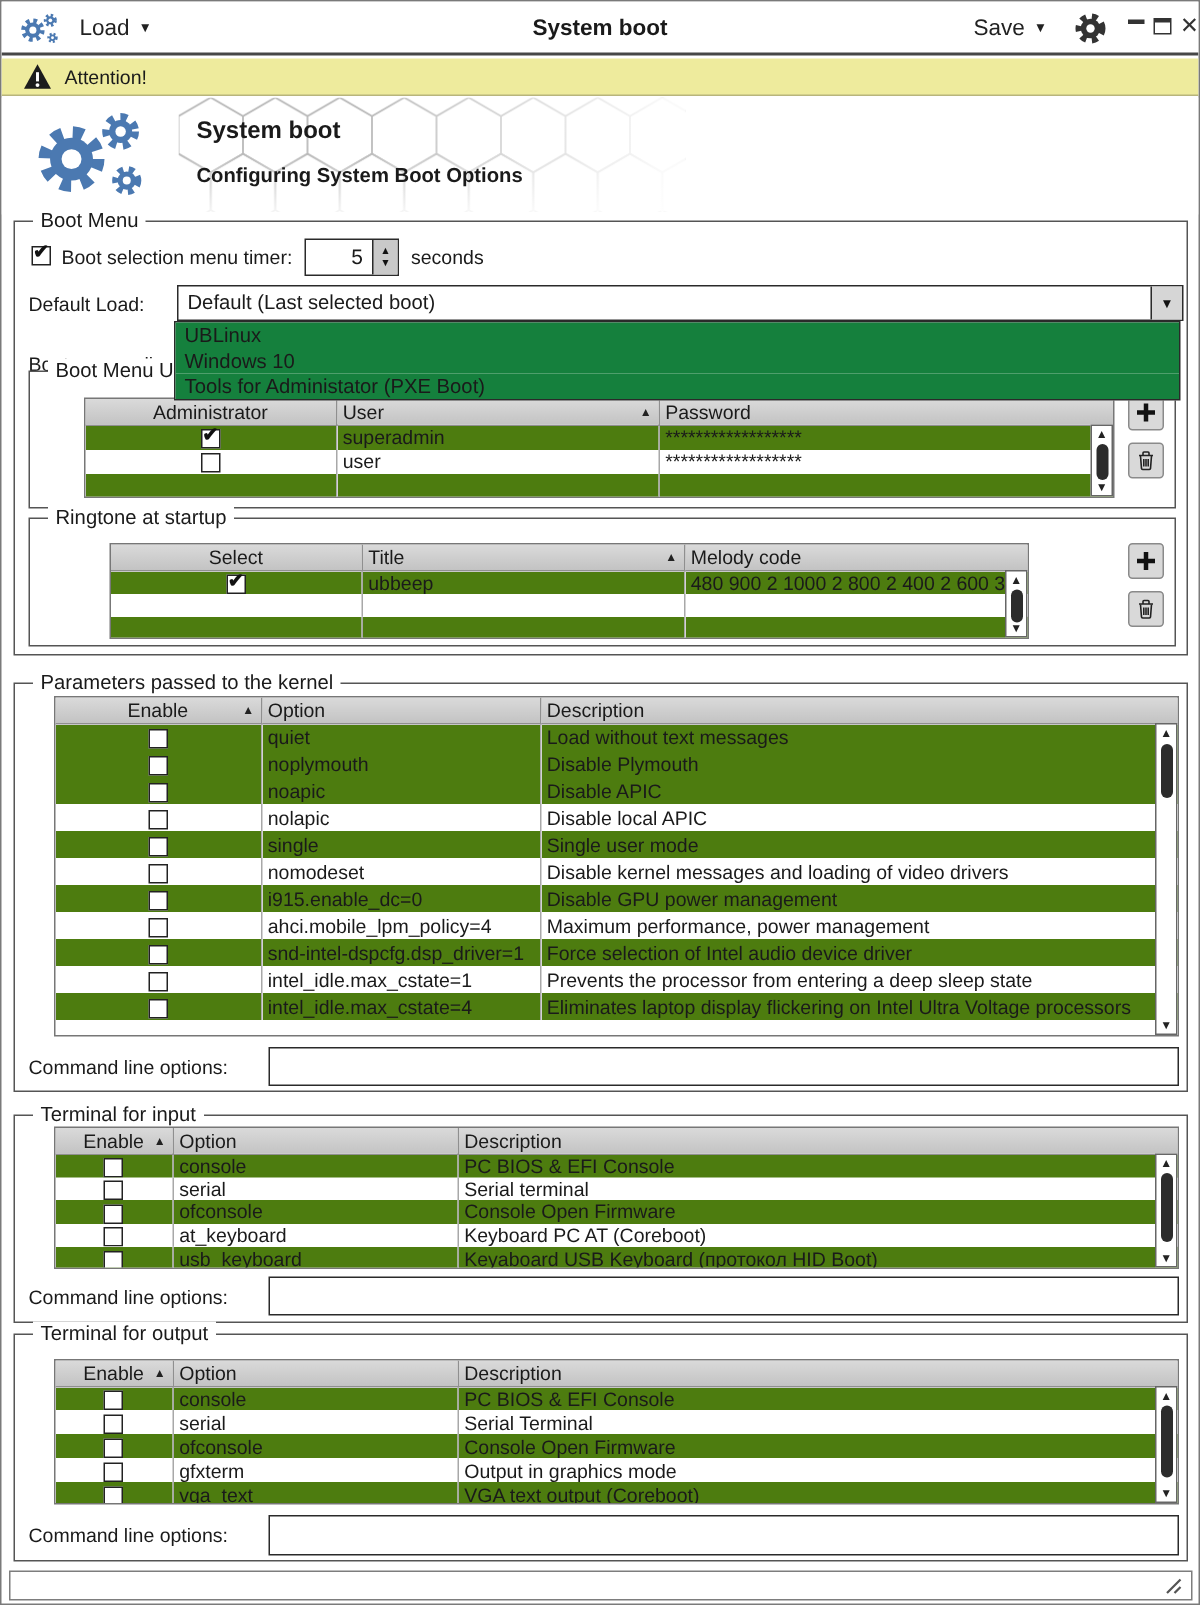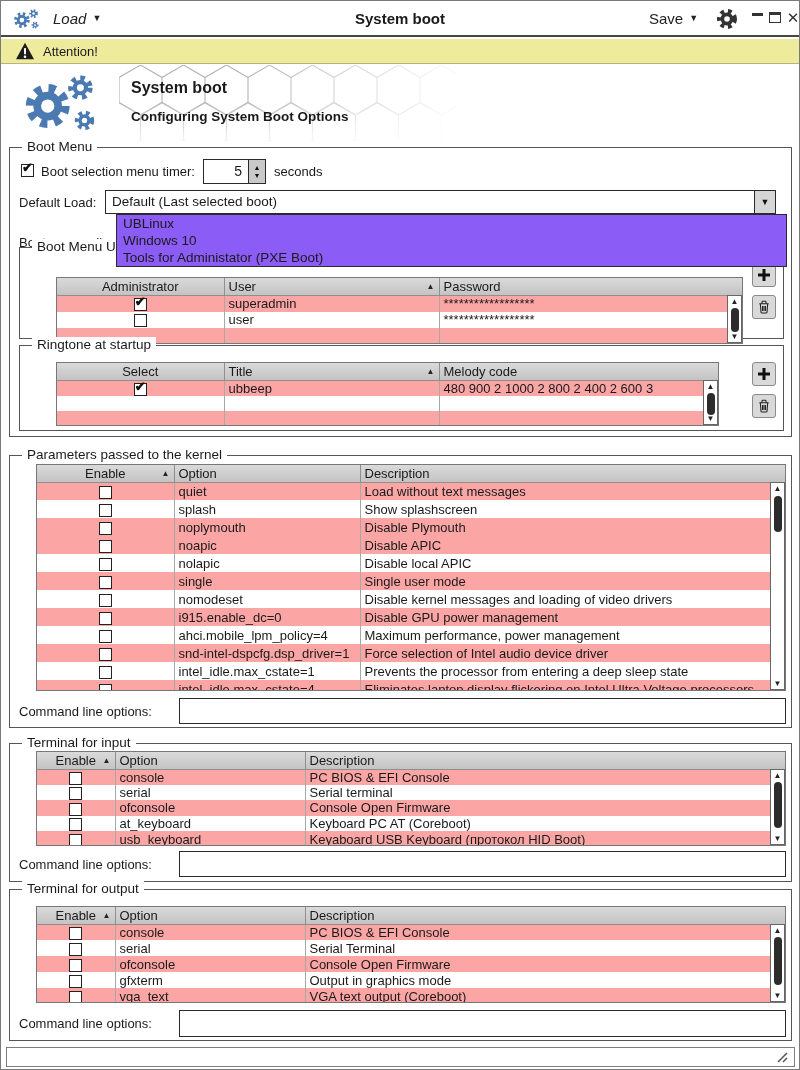--- a/index.html
+++ b/index.html
@@ -9,21 +9,21 @@
     font-family:"Liberation Sans", sans-serif; color:#1a1a1a;
     border:1px solid #7a7a7a; background:#fff;
   }
   
   .titlebar { position:absolute; left:0; top:0; width:100%; height:36px;
     border-bottom:2px solid #474747; background:#fff; }
   .appicon { position:absolute; left:10px; top:4px; }
   .menubtn { position:absolute; top:0; height:34px; display:flex; align-items:center; gap:6px;
     font-size:15px; color:#222; cursor:default; }
   .menubtn .arr { font-size:9px; color:#222; }
-  #load-menu { left:52px;font-style:italic; }
+  #load-menu { left:52px; }
   #save-menu { left:648px; }
   .wtitle { position:absolute; left:0; right:0; top:0; height:34px; display:flex;
     align-items:center; justify-content:center; font-size:15px; font-weight:bold; }
   .gearbtn { position:absolute; left:714px; top:7px; width:24px; height:22px; }
   .winbtn { position:absolute; top:8px; width:16px; height:16px; display:flex;
     align-items:center; justify-content:center; }
   #btn-min { left:748px; } #btn-max { left:766px; } #btn-close { left:784px; }
   .minbar { width:11px; height:3px; background:#333; margin-top:-6px; }
   .maxbox { width:12px; height:11px; border:1.5px solid #333; border-top:3.5px solid #333; }
   .closex { font-size:15px; color:#333; line-height:1; }
@@ -57,34 +57,34 @@
   .spinval { width:44px; text-align:right; padding:3px 6px 0 0; font-size:14px; }
   .spinbtns { width:17px; background:#c9c9c9; border-left:1.5px solid #2a2a2a; display:flex;
     flex-direction:column; align-items:center; justify-content:center; }
   .spinbtns span { font-size:7px; line-height:8px; color:#111; }
   
   .combo { position:absolute; display:flex; border:1.5px solid #2a2a2a; background:#fff; height:24px; }
   .comboval { flex:1; font-size:13.5px; padding:3px 0 0 6px; overflow:hidden; white-space:nowrap; }
   .combobtn { width:21px; background:#d6d6d6; border-left:1.5px solid #2a2a2a; display:flex;
     align-items:center; justify-content:center; font-size:9px; color:#111; }
   .ddlist { position:absolute; border:1px solid #2a2a2a; background:#fff; z-index:50; }
-  .dditem { height:17px; font-size:13.5px; padding:1px 0 0 6px; white-space:nowrap; background:#8b5cf6; }
+  .dditem { height:17px; font-size:13.5px; padding:1px 0 0 6px; white-space:nowrap; background:#15803d; }
   
   .tblwrap { position:absolute; border:1px solid #777; overflow:hidden; background:#fff; }
   table.tbl { border-collapse:collapse; table-layout:fixed; width:100%; }
   .tbl th { background:linear-gradient(#dadada,#c3c3c3); font-weight:normal; font-size:13px;
     height:17px; padding:0 4px; text-align:left; border-right:1px solid #8f8f8f;
     border-bottom:1px solid #8f8f8f; position:relative; white-space:nowrap; overflow:hidden; }
   .tbl th:last-child { border-right:none; }
   .tbl th.c, .tbl td.c { text-align:center; }
   .tbl .sort { position:absolute; right:4px; top:4px; font-size:8px; color:#222; }
   .tbl td { font-size:13px; padding:0 4px; border-right:1px solid #a8a8a8; white-space:nowrap;
     overflow:hidden; }
   .tbl td:last-child { border-right:none; }
-  .tbl tr.r0 { background:#fca5a5; } .tbl tr.r1 { background:#fff; }
+  .tbl tr.r0 { background:#4d7c0f; } .tbl tr.r1 { background:#fff; }
   .t-u td { height:16.6px; } .t-r td { height:15.3px; } .t-k td { height:18px; }
   .t-i td { height:15.6px; } .t-o td { height:16px; }
   
   .sbar { position:absolute; top:17px; right:0; bottom:0; width:15px; background:#fff;
     border:1px solid #666; }
   .sarrow { position:absolute; left:0; width:13px; text-align:center; font-size:8px; color:#222; }
   .sarrow.up { top:1px; } .sarrow.dn { bottom:1px; }
   .sthumb { position:absolute; left:2.5px; width:8px; background:#2c2c2c; border-radius:5px; }
   
   .sqbtn { position:absolute; width:24px; height:24px; background:#d9d9d9; border:1px solid #8a8a8a;
@@ -192,33 +192,33 @@
   <span class="spin" style="left:202px;top:158px;">
     <span class="spinval">5</span>
     <span class="spinbtns">
       <span>▲</span>
       <span>▼</span>
     </span>
   </span>
   <span class="lbl" style="left:273px;top:163px;">seconds</span>
 
   <span class="lbl" style="left:18px;top:194px;">Default Load:</span>
-  <span class="combo" style="left:104px;top:189px;width:671px;">
+  <span class="combo" style="left:117px;top:189px;width:671px;">
     <span class="comboval">Default (Last selected boot)</span>
     <span class="combobtn">
         <span>▼</span>
       </span>
   </span>
 
   <span class="lbl" style="left:18px;top:234px;">Boot screen disp</span>
 
   <div class="grp" style="left:18px;top:246px;width:765px;height:92px;">
     <span class="legend">Boot Menu Us</span>
   </div>
-  <div class="tblwrap" style="left:55px;top:276px;width:687px;height:67px;">
+  <div class="tblwrap" style="left:55px;top:264px;width:687px;height:67px;">
     <table class="tbl t-u">
       <colgroup>
           <col style="width:167px">
           <col style="width:215px">
           <col style="width:305px">
         </colgroup>
       <thead>
           <tr>
         <th class="c"><span>Administrator</span></th>
         <th><span>User</span><span class="sort">▲</span></th>
@@ -258,21 +258,21 @@
     <svg width="16" height="16" viewBox="0 0 24 24" fill="none" stroke="#222" stroke-width="1.6">
       <path d="M5 7 H19 M9 7 V4.5 A1 1 0 0 1 10 3.5 H14 A1 1 0 0 1 15 4.5 V7"></path>
       <path d="M6.5 7.5 L7.5 20 A1.5 1.5 0 0 0 9 21 H15 A1.5 1.5 0 0 0 16.5 20 L17.5 7.5"></path>
       <path d="M9.8 10.5 V18 M12 10.5 V18 M14.2 10.5 V18"></path>
     </svg>
   </span>
 
   <div class="grp" style="left:18px;top:344px;width:765px;height:86px;">
     <span class="legend">Ringtone at startup</span>
   </div>
-  <div class="tblwrap" style="left:55px;top:361px;width:663px;height:64px;">
+  <div class="tblwrap" style="left:72px;top:361px;width:613px;height:64px;">
     <table class="tbl t-r">
       <colgroup>
           <col style="width:167px">
           <col style="width:215px">
           <col style="width:305px">
         </colgroup>
       <thead>
           <tr>
         <th class="c"><span>Select</span></th>
         <th><span>Title</span><span class="sort">▲</span></th>
@@ -332,25 +332,20 @@
         <th><span>Option</span></th>
         <th><span>Description</span></th>
       </tr>
         </thead>
       <tbody>
           <tr class="r0">
             <td class="c"><span class="cb unchecked"></span></td>
             <td><span>quiet</span></td>
             <td><span>Load without text messages</span></td>
           </tr>
-          <tr class="r1">
-            <td class="c"><span class="cb unchecked"></span></td>
-            <td><span>splash</span></td>
-            <td><span>Show splashscreen</span></td>
-          </tr>
           <tr class="r0">
             <td class="c"><span class="cb unchecked"></span></td>
             <td><span>noplymouth</span></td>
             <td><span>Disable Plymouth</span></td>
           </tr>
           <tr class="r0">
             <td class="c"><span class="cb unchecked"></span></td>
             <td><span>noapic</span></td>
             <td><span>Disable APIC</span></td>
           </tr>

